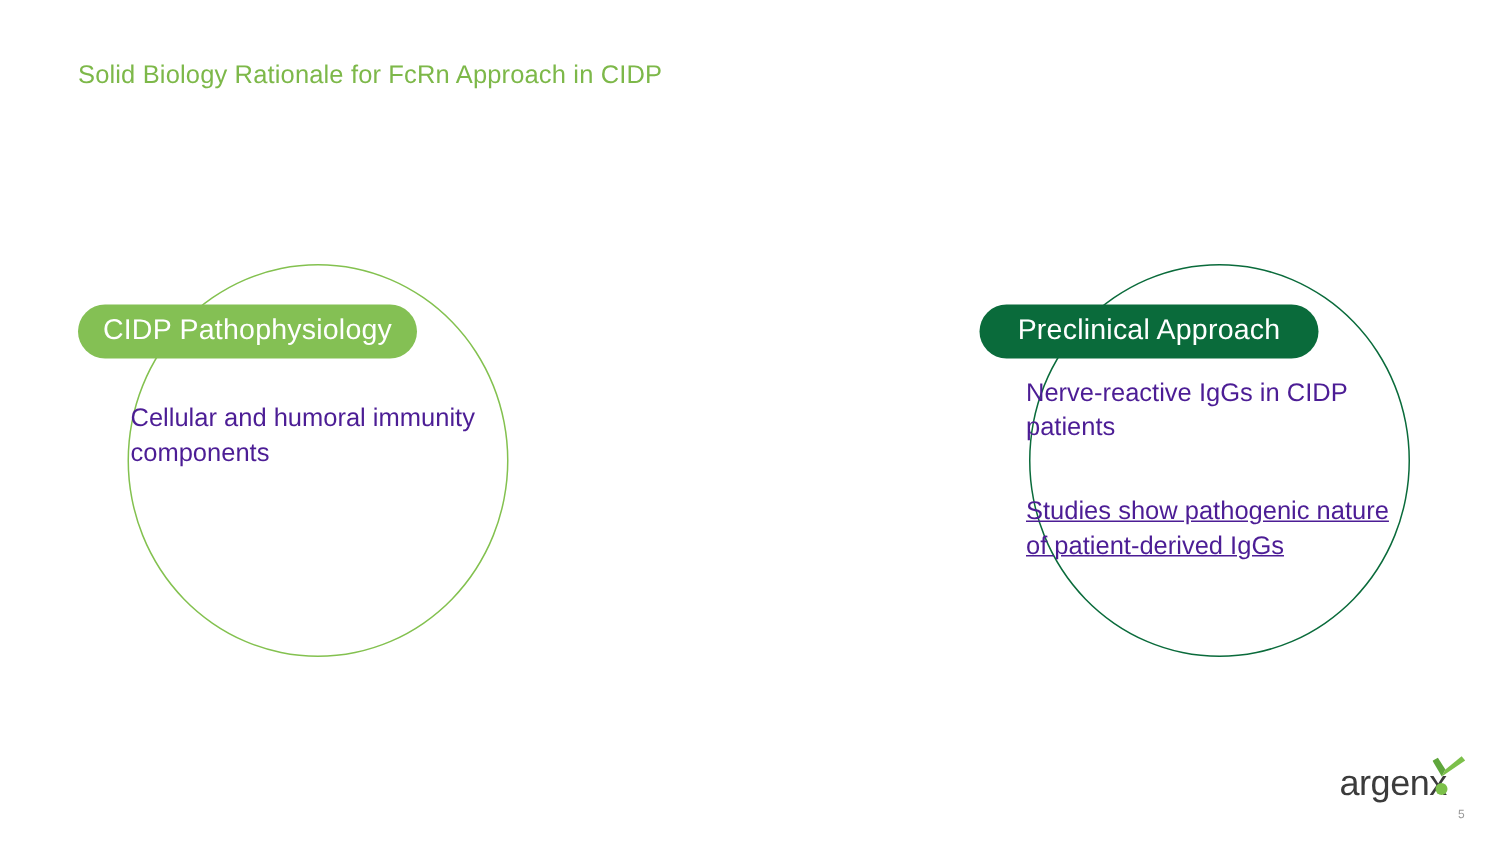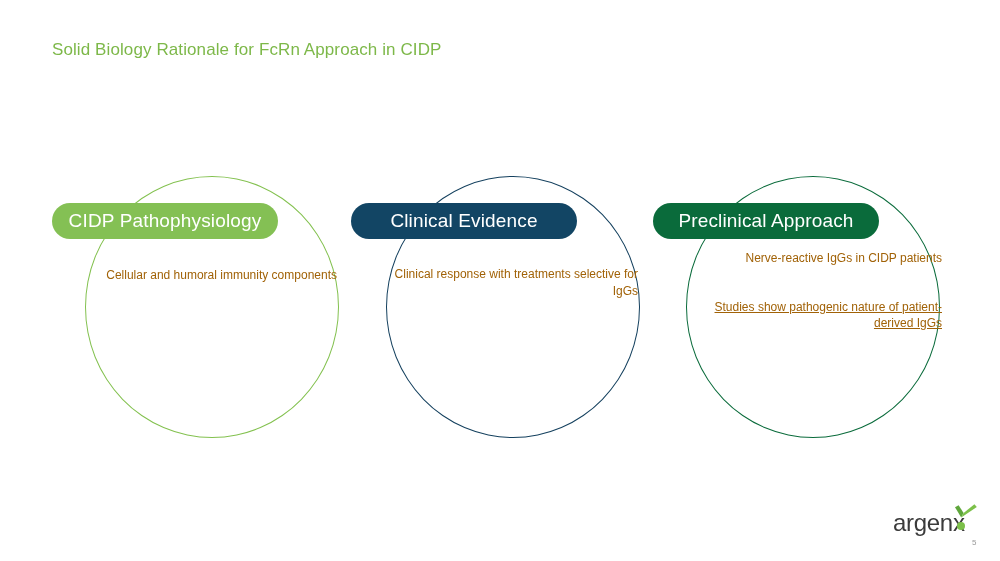--- a/index.html
+++ b/index.html
@@ -87,23 +87,23 @@
     left: -33px;
     width: 226px;
     background: #0A6B3B;
   }
 
   
   .circle-body {
     position: absolute;
     left: 2px;
     width: 250px;
-    text-align: right;
-    color: #a16207;
-    font-size: 12px;
+    text-align: left;
+    color: #4c1d95;
+    font-size: 17px;
     line-height: 1.38;
     z-index: 2;
   }
   .group-1 .circle-body { top: 91px; }
   .group-2 .circle-body { top: 90px; }
   .group-3 .circle-body { top: 74px; width: 258px; left: -2px; }
 
   .circle-body p {
     margin: 0;
   }
@@ -164,27 +164,20 @@
   <div id="slide-title">Solid Biology Rationale for FcRn Approach in CIDP</div>
 
   <div class="group group-1">
     <div class="circle"></div>
     <div class="pill">CIDP Pathophysiology</div>
     <div class="circle-body">
       <p>Cellular and humoral immunity components</p>
     </div>
   </div>
 
-  <div class="group group-2">
-    <div class="circle"></div>
-    <div class="pill">Clinical Evidence</div>
-    <div class="circle-body">
-      <p>Clinical response with treatments selective for IgGs</p>
-    </div>
-  </div>
 
   <div class="group group-3">
     <div class="circle"></div>
     <div class="pill">Preclinical Approach</div>
     <div class="circle-body">
       <p>Nerve-reactive IgGs in CIDP patients</p>
       <p>Studies show pathogenic nature of patient-derived IgGs</p>
     </div>
   </div>
 

